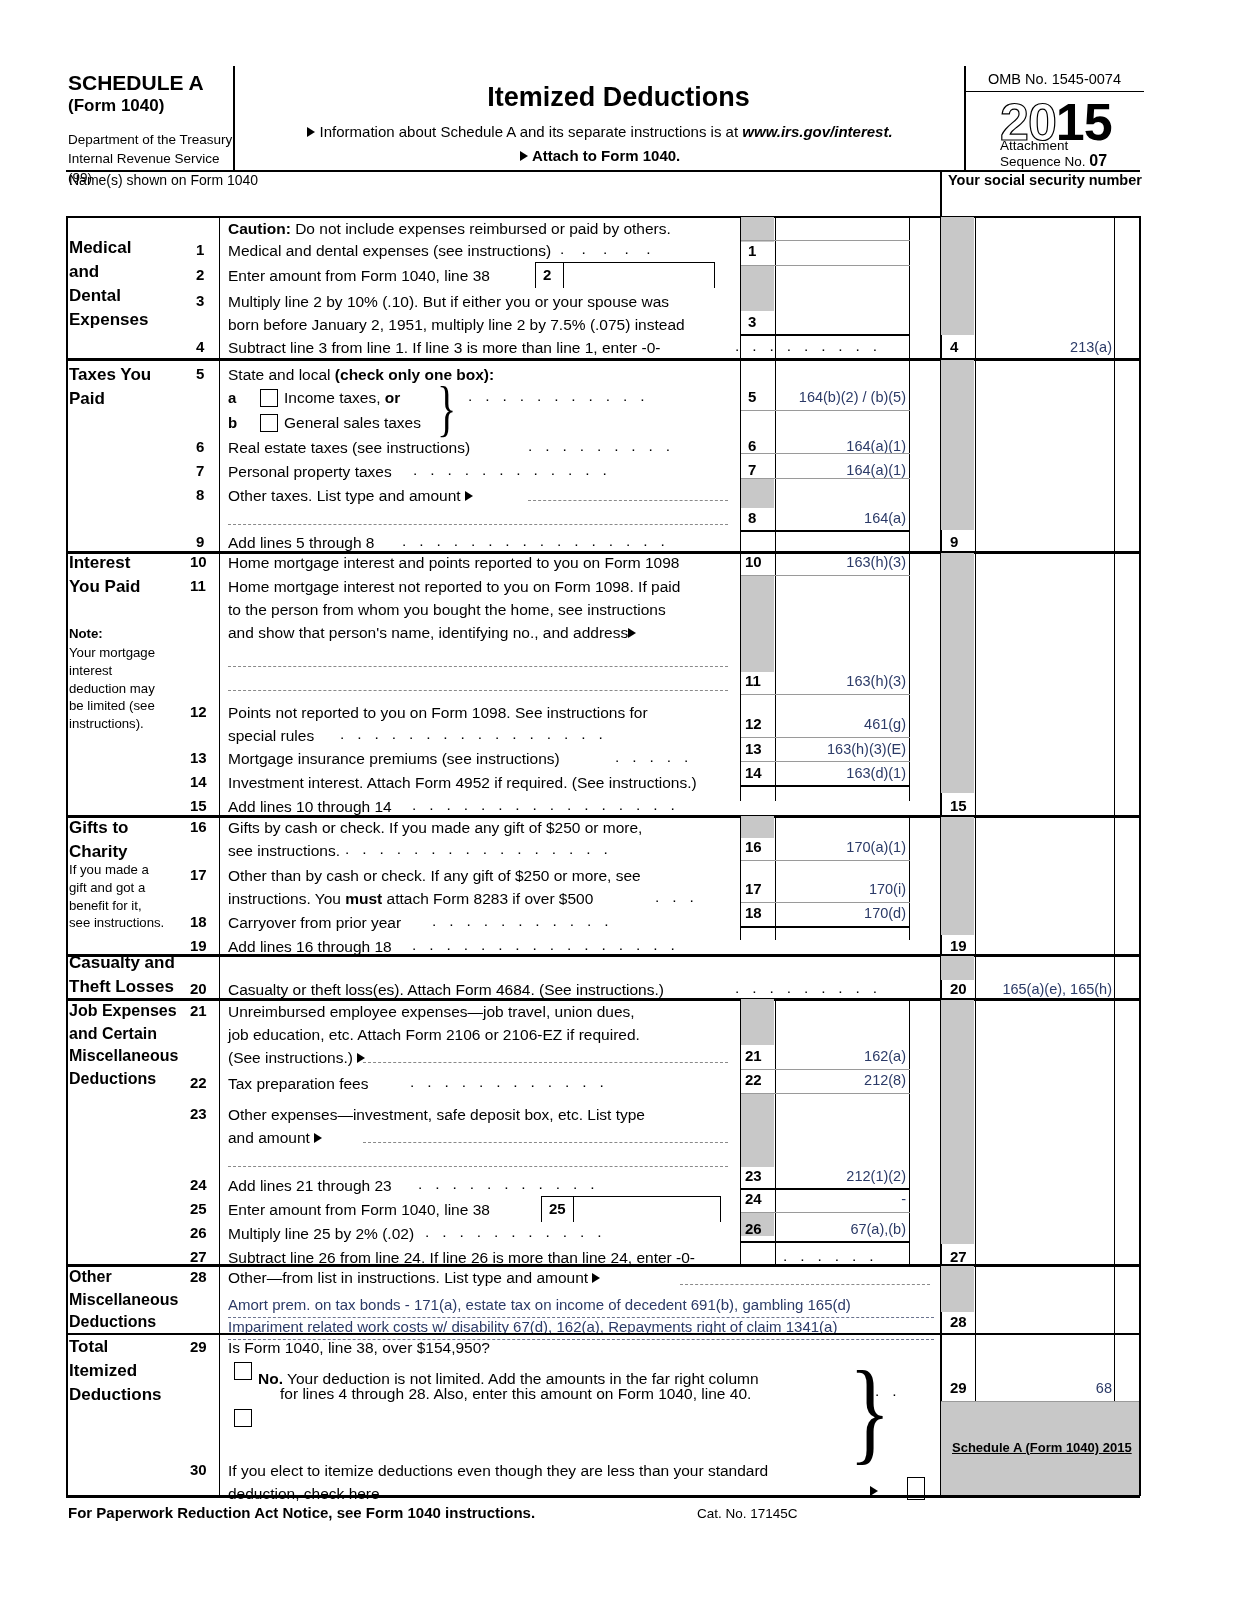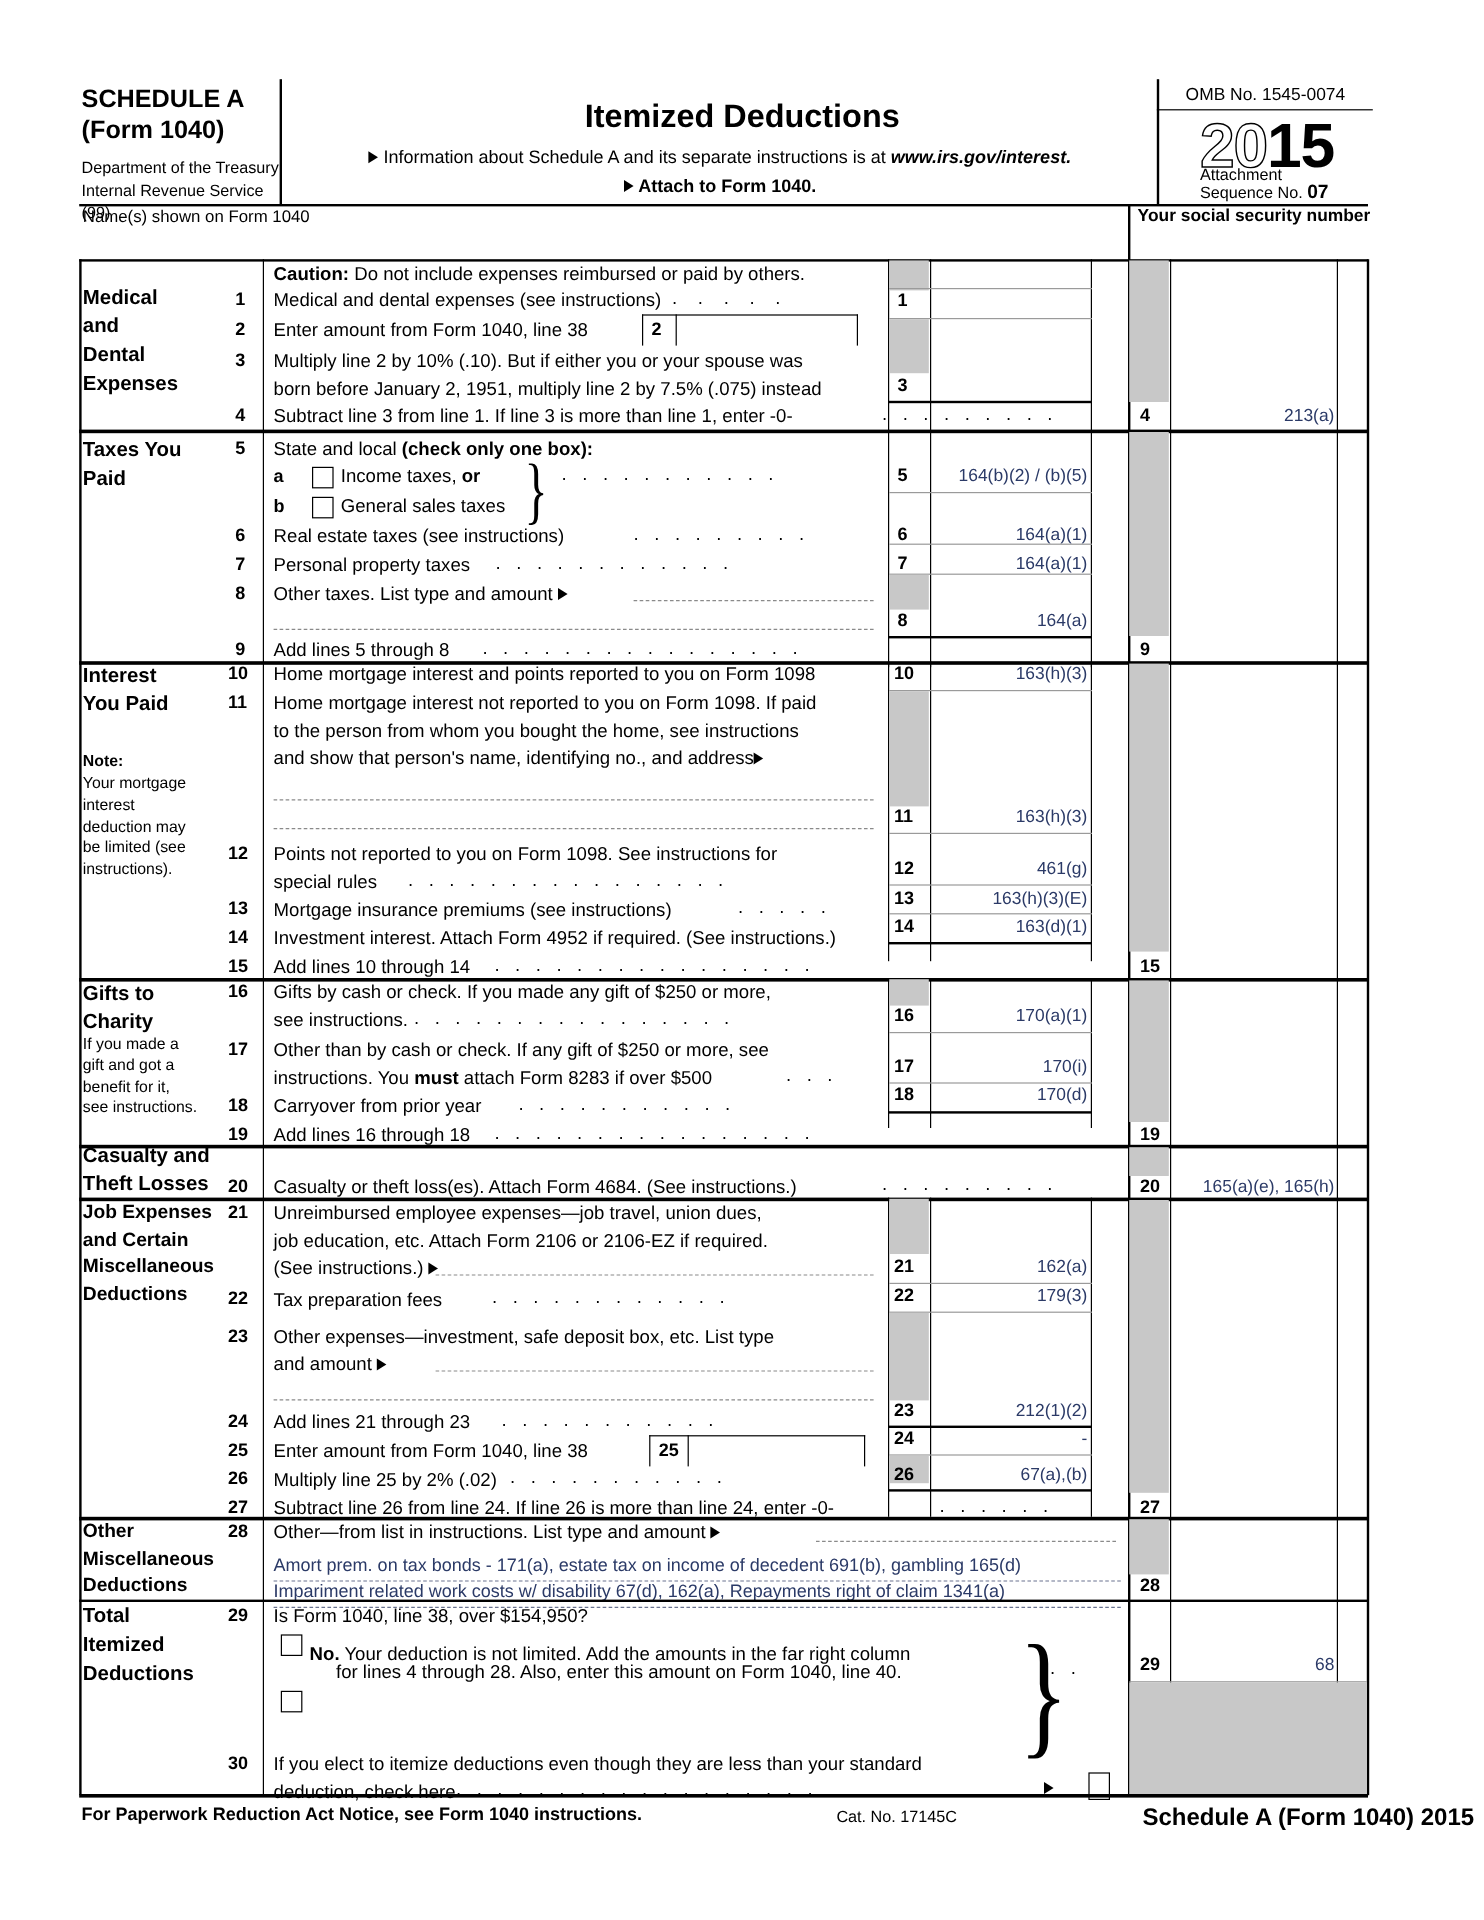--- a/index.html
+++ b/index.html
@@ -99,21 +99,21 @@
     font-weight: 300;
   }
 </style>
 </head>
 <body>
 
 <div class="page">
 
   <div class="abs" style="left:68px; top:70px; width:160px;">
     <div class="bold" style="font-size:21px; line-height:1.22;">SCHEDULE A</div>
-    <div class="bold" style="font-size:21px; line-height:1.22;">(Form 1040)</div>
+    <div class="bold" style="font-size:17px; line-height:1.22;">(Form 1040)</div>
   </div>
   <div class="abs" style="left:68px; top:130px; width:170px;">
     <div style="font-size:13.5px; line-height:1.42;">Department of the Treasury</div>
     <div style="font-size:13.5px; line-height:1.42;">Internal Revenue Service (99)</div>
   </div>
 
   <div class="abs bold" style="left:0; top:82px; width:1237px; text-align:center; font-size:27px;">Itemized Deductions</div>
 
   <div class="abs" style="left:240px; top:123px; width:720px; text-align:center; font-size:15px;">
     <span class="tri"></span>
@@ -472,21 +472,21 @@
   <div class="abs label" style="left:228px; top:1247px;">Subtract line 26 from line 24. If line 26 is more than line 24, enter -0-</div>
   <div class="abs leader" style="left:783px; top:1247px;">.&nbsp;&nbsp;&nbsp;.&nbsp;&nbsp;&nbsp;.&nbsp;&nbsp;&nbsp;.&nbsp;&nbsp;&nbsp;.&nbsp;&nbsp;&nbsp;.</div>
 
   <div class="shade abs" style="left:741px; top:999px; width:33px; height:46px;"></div>
   <div class="abs lineno" style="left:745px; top:1047px;">21</div>
   <div class="abs code" style="left:778px; top:1048px; width:128px;">162(a)</div>
   <div class="abs" style="left:776px; top:1045px; width:132px; height:22px;"></div>
   <div class="thin" style="left:741px; top:1069px; width:169px;"></div>
 
   <div class="abs lineno" style="left:745px; top:1071px;">22</div>
-  <div class="abs code" style="left:778px; top:1072px; width:128px;">179(3)</div>
+  <div class="abs code" style="left:778px; top:1072px; width:128px;">212(8)</div>
   <div class="abs" style="left:776px; top:1069px; width:132px; height:22px;"></div>
   <div class="thin" style="left:741px; top:1093px; width:169px;"></div>
 
   <div class="shade abs" style="left:741px; top:1094px; width:33px; height:73px;"></div>
   <div class="abs lineno" style="left:745px; top:1167px;">23</div>
   <div class="abs code" style="left:778px; top:1168px; width:128px;">212(1)(2)</div>
   <div class="abs" style="left:776px; top:1165px; width:132px; height:22px;"></div>
   <div class="hr2" style="left:740px; top:1188px; width:170px;"></div>
 
   <div class="abs lineno" style="left:745px; top:1190px;">24</div>
@@ -555,15 +555,15 @@
   <div class="abs lineno" style="left:950px; top:1379px;">29</div>
   <div class="abs code" style="left:976px; top:1380px; width:136px;">68</div>
   <div class="abs" style="left:976px; top:1377px; width:138px; height:22px;"></div>
   <div class="thin" style="left:941px; top:1401px; width:198px;"></div>
   <div class="shade abs" style="left:941px; top:1402px; width:198px; height:93px;"></div>
 
   <div class="hr3" style="left:66px; top:1495px; width:1074px;"></div>
 
   <div class="abs bold" style="left:68px; top:1504px; font-size:15px;">For Paperwork Reduction Act Notice, see Form 1040 instructions.</div>
   <div class="abs" style="left:697px; top:1506px; font-size:13.5px;">Cat. No. 17145C</div>
-  <div class="abs bold" style="left:952px; top:1504px; font-size:20px;">Schedule A (Form 1040) 2015</div>
+  <div class="abs bold" style="left:952px; top:1440px; font-size:13px;text-decoration:underline;">Schedule A (Form 1040) 2015</div>
 
 </div>
 
 </body></html>

